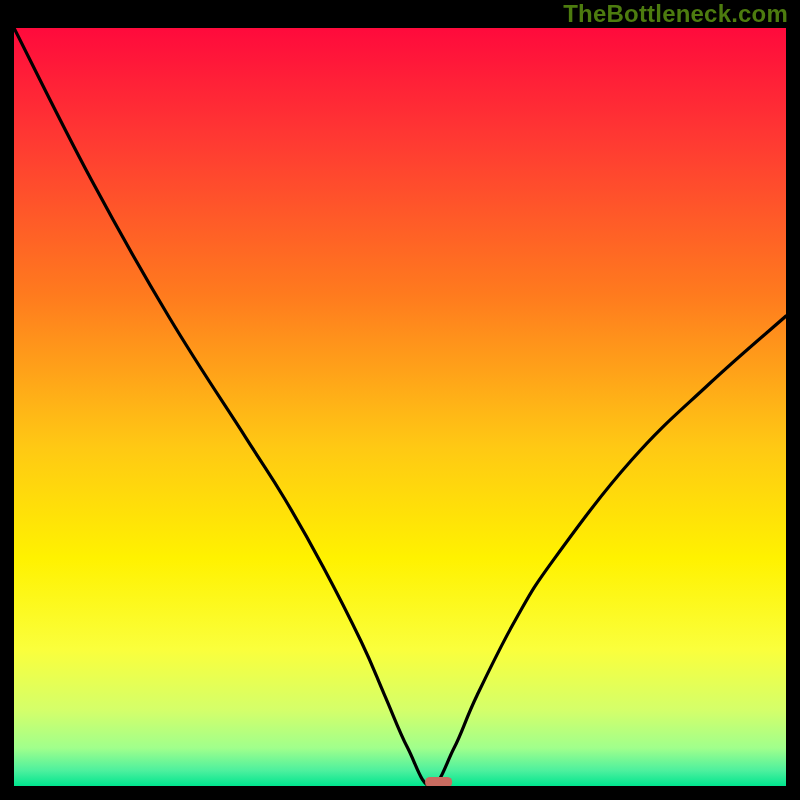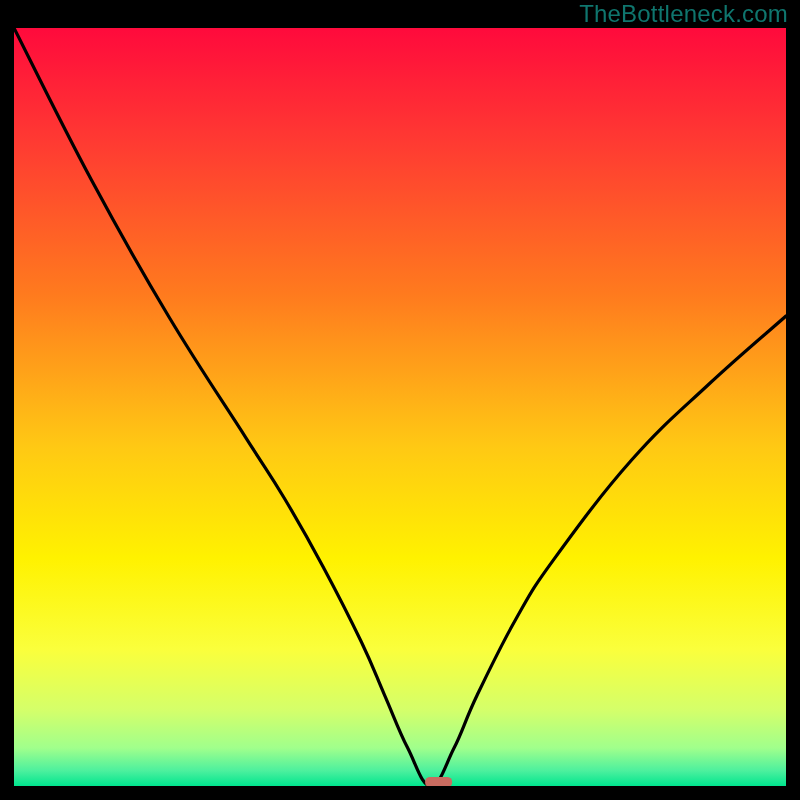--- a/index.html
+++ b/index.html
@@ -8,23 +8,23 @@
     width: 800px;
     height: 800px;
     background: #000;
     position: relative;
     font-family: Arial, sans-serif;
   }
   .watermark {
     position: absolute;
     top: 0;
     right: 12px;
-    color: #0f766e;
+    color: #4d7c0f;
     font-size: 24px;
-    font-weight: 400;
+    font-weight: 700;
     letter-spacing: 0.2px;
     z-index: 10;
   }
   .chart-wrapper {
     position: absolute;
     top: 28px;
     left: 14px;
     width: 772px;
     height: 758px;
     background: #000;

